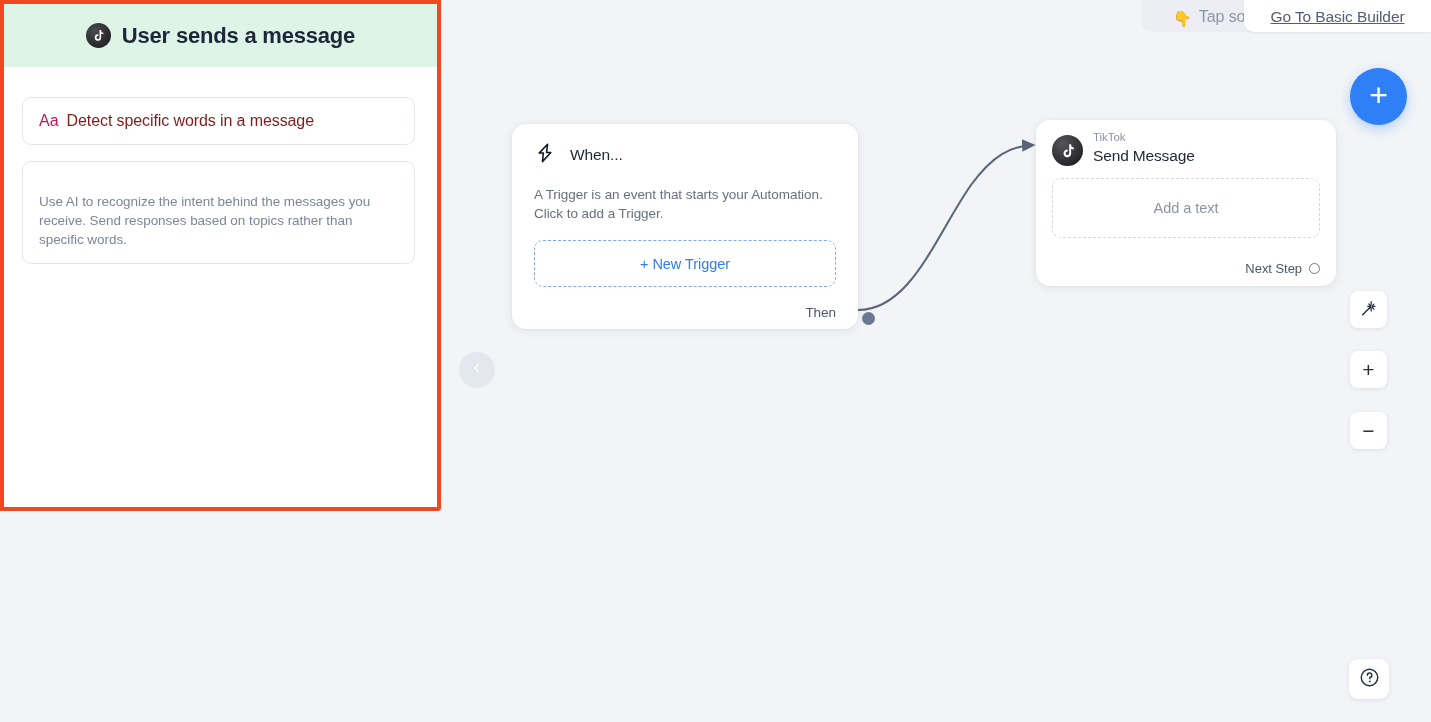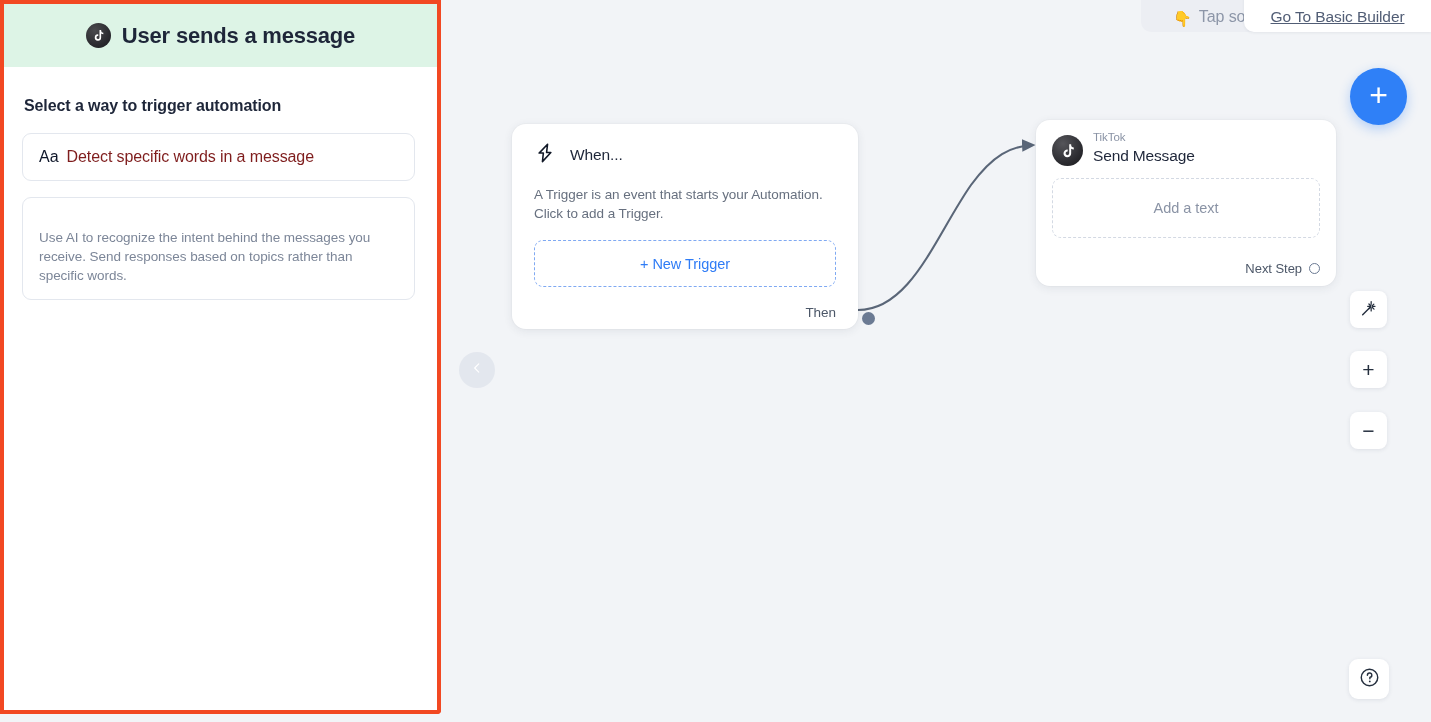--- a/index.html
+++ b/index.html
@@ -11,21 +11,21 @@
     font-family: "Liberation Sans", sans-serif;
     overflow: hidden;
     position: relative;
     -webkit-font-smoothing: antialiased;
   }
 
   
   #left-panel {
     position: absolute;
     left: 0; top: 0;
-    width: 441px; height: 714px;
+    width: 441px; height: 511px;
     background: #ffffff;
     border: 4px solid #f24822;
     border-left: none;
     border-top: none;
     box-sizing: border-box;
     border-radius: 0 0 4px 0;
     overflow: hidden;
     z-index: 30;
   }
   #left-panel::before {
@@ -89,21 +89,21 @@
     padding: 14px 16px;
     margin-bottom: 16px;
     cursor: pointer;
   }
   .option-row {
     display: flex;
     align-items: center;
     gap: 8px;
   }
   .option-icon-aa {
-    color: #0f172a;
+    color: #be185d;
     font-size: 16px;
     font-weight: 500;
     line-height: 1;
     flex: none;
   }
   .option-icon-intent { flex: none; display:flex; align-items:center; }
   .option-label {
     font-size: 16px;
     color: #7f1d1d;
     letter-spacing: -0.1px;
@@ -354,21 +354,20 @@
   <div class="panel-header">
     <span class="tiktok-badge">
       <svg width="15" height="15" viewBox="0 0 24 24" aria-hidden="true">
         <path fill="#ffffff" d="M16.2 3h-2.6v12.1a2.4 2.4 0 1 1-2-2.37V10.1a5.1 5.1 0 1 0 4.6 5.07V8.9a6.2 6.2 0 0 0 3.5 1.1V7.4a3.6 3.6 0 0 1-3.5-3.6z"></path>
       </svg>
     </span>
     <span class="panel-header-title">User sends a message</span>
   </div>
 
   <div class="panel-body">
-    <div class="section-title">Select a way to trigger automation</div>
 
     <div class="option-card">
       <div class="option-row">
         <span class="option-icon-aa">Aa</span>
         <span class="option-label">Detect specific words in a message</span>
       </div>
     </div>
 
     <div class="option-card">
       <div class="option-desc">Use AI to recognize the intent behind the messages you receive. Send responses based on topics rather than specific words.</div>

